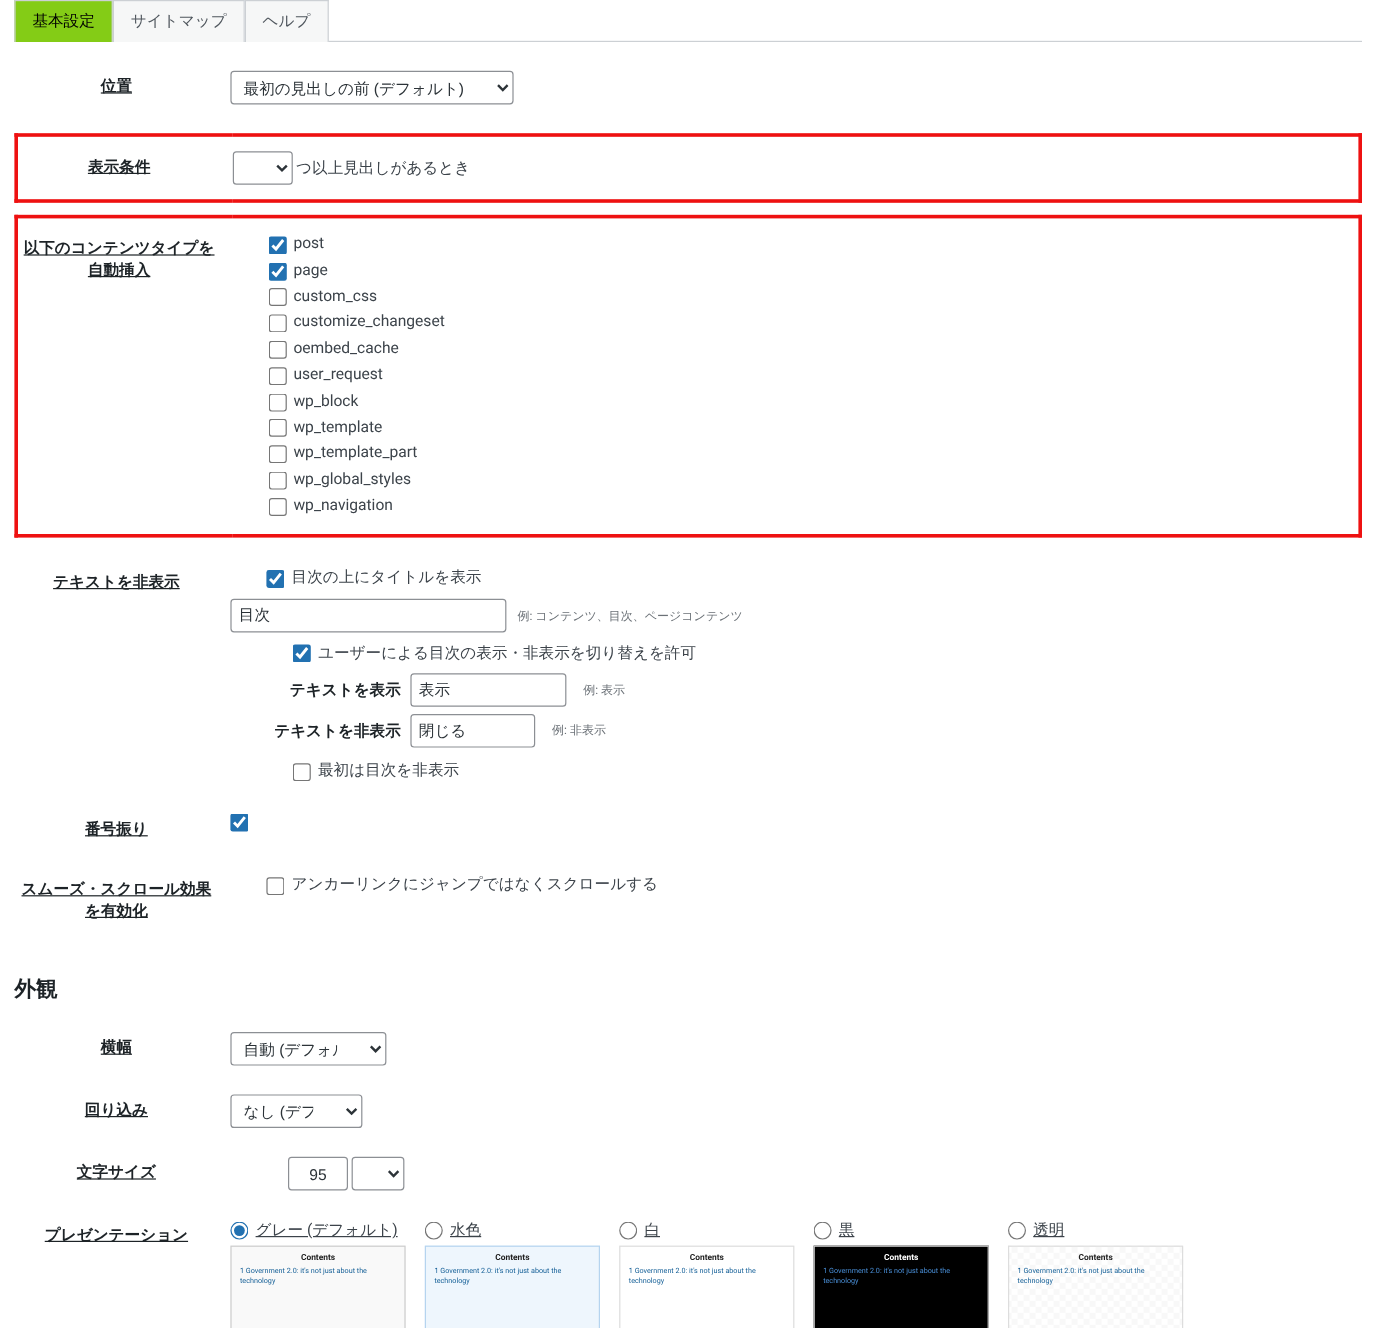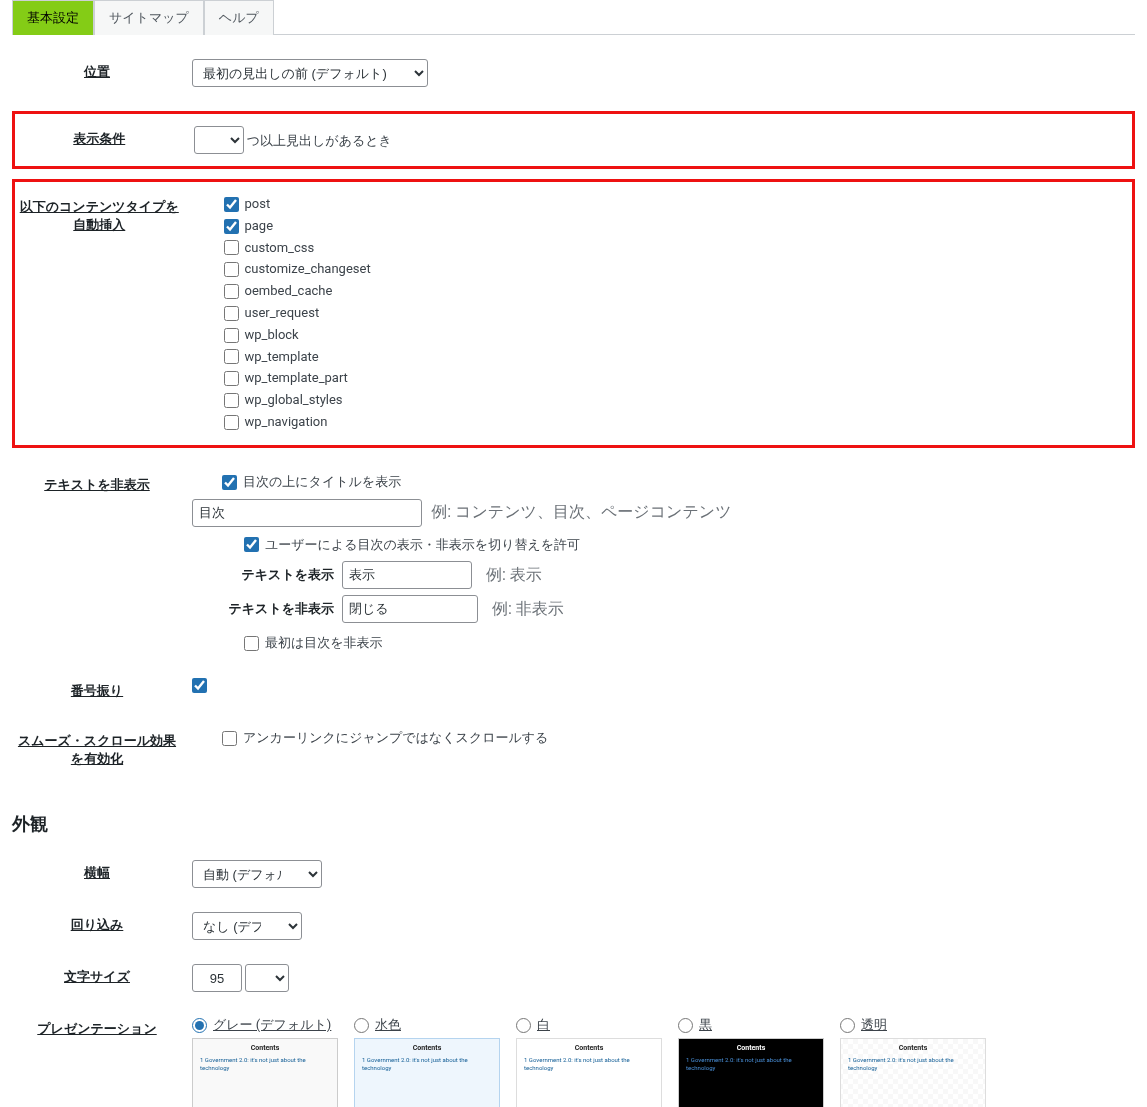--- a/index.html
+++ b/index.html
@@ -65,21 +65,21 @@
     background: #fff;
     color: #2c3338;
     height: 28px;
   }
   select { padding-right: 24px; }
   .checkbox-list { display: flex; flex-direction: column; gap: 1px; }
   .checkbox-row { display: flex; align-items: center; gap: 6px; font-size: 13px; line-height: 1.6; padding-left: 30px; }
   input[type="checkbox"], input[type="radio"] { width: 15px; height: 15px; margin: 0; }
   input[type="checkbox"] { accent-color: #2271b1; }
   input[type="radio"] { accent-color: #2271b1; }
-  .hint { color: #6b7177; font-size: 16px; margin-left: 6px; }
+  .hint { color: #6b7177; font-size: 10px; margin-left: 6px; }
   .indent { margin-left: 22px; margin-top: 8px; }
   .labelled-input { display: flex; align-items: center; gap: 8px; margin-top: 6px; }
   .labelled-input .lbl { width: 120px; text-align: right; font-size: 13px; font-weight: 700; color: #1d2327;}
   .section-heading { font-size: 18px; font-weight: 600; color: #1d2327; margin: 28px 0 2px; }
   
   .presentation-grid {
     display: flex;
     gap: 16px;
     align-items: flex-start;
     flex-wrap: wrap;
@@ -98,21 +98,21 @@
   .preview .pv-title { text-align: center; font-weight: 700; font-size: 7px; color:#222; margin-bottom: 3px;}
   .preview .pv-item { color: #135e96; margin: 0; }
   .preview.gray { background:#f9f9f9; border-color:#ccc; }
   .preview.lightblue { background:#eef6fd; border-color:#b5d4ef; }
   .preview.lightblue .pv-title{color:#222;}
   .preview.white { background:#fff; border-color:#ddd; }
   .preview.black { background:#000; }
   .preview.black .pv-title { color:#fff; }
   .preview.black .pv-item { color:#4a90d9; }
   .preview.transparent { background: repeating-conic-gradient(#f8f8f8 0% 25%, #fff 0% 50%) 50% / 10px 10px; border-color:#ddd;}
-  .small-num { width: 50px; text-align:center; }
+  .small-num { width: 50px; text-align:center;margin-left:48px; }
 </style>
 </head>
 <body>
 
 <div class="page">
 
   <div class="tabs">
     <div class="tab active">基本設定</div>
     <div class="tab">サイトマップ</div>
     <div class="tab">ヘルプ</div>
@@ -221,21 +221,21 @@
               <input type="checkbox" checked="" style="">
               <span>ユーザーによる目次の表示・非表示を切り替えを許可</span>
             </div>
             <div class="labelled-input">
               <span class="lbl">テキストを表示</span>
               <input type="text" style="width: 130px;" value="表示">
               <span class="hint">例: 表示</span>
             </div>
             <div class="labelled-input">
               <span class="lbl">テキストを非表示</span>
-              <input type="text" style="width: 136px;" value="閉じる">
+              <input type="text" style="width: 104px;" value="閉じる">
               <span class="hint">例: 非表示</span>
             </div>
             <div class="checkbox-row" style="margin-top:10px;">
               <input type="checkbox" style="">
               <span>最初は目次を非表示</span>
             </div>
           </div>
         </td>
       </tr>
 

